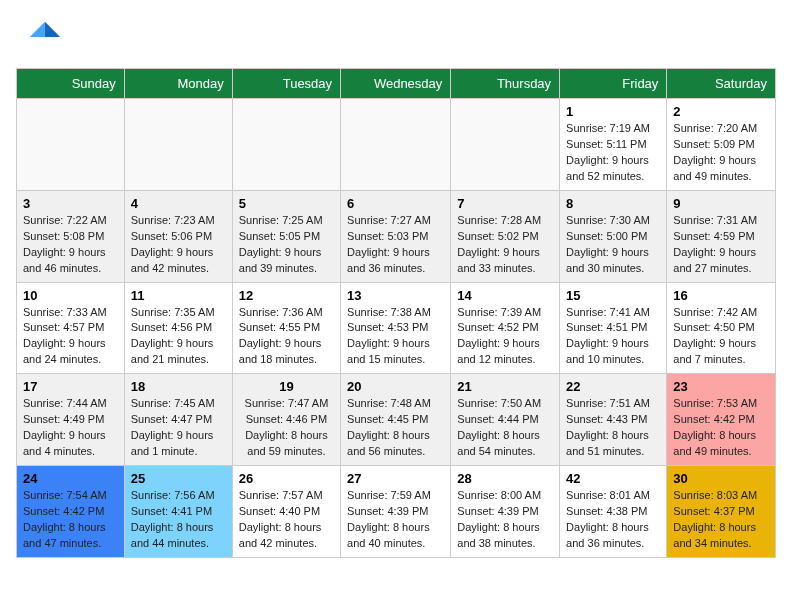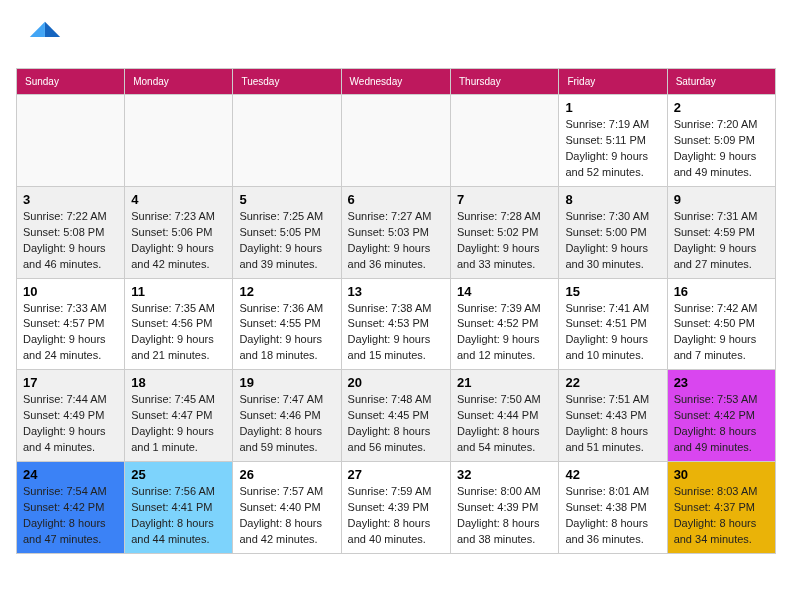--- a/index.html
+++ b/index.html
@@ -12,25 +12,25 @@
     
     .title-section { text-align: right; }
     .month-title { font-size: 36px; font-weight: normal; color: #1a1a1a; }
     .location { font-size: 16px; color: #555; }
     
     .calendar { padding: 0 16px 16px 16px; }
     
     .cal-table { width: 100%; border-collapse: collapse; }
     
     .cal-table th {
-      background-color: #be185d;
+      background-color: #15803d;
       color: white;
-      text-align: left;
+      text-align: right;
       padding: 7px 8px;
-      font-size: 10px;
+      font-size: 13px;
       font-weight: normal;
       border: 1px solid #ccc;
     }
     
     .cal-table td {
       vertical-align: top;
       padding: 5px 6px;
       border: 1px solid #ccc;
       font-size: 10.5px;
       width: 113px;
@@ -213,21 +213,21 @@
 Daylight: 9 hours
 and 4 minutes.</div>
           </td>
           <td style="background: rgb(240, 240, 240);">
             <span class="day-num">18</span>
             <div class="day-info">Sunrise: 7:45 AM
 Sunset: 4:47 PM
 Daylight: 9 hours
 and 1 minute.</div>
           </td>
-          <td style="background: rgb(240, 240, 240);">
+          <td style="background: rgb(240, 240, 240); text-align: center;">
             <span class="day-num">19</span>
             <div class="day-info">Sunrise: 7:47 AM
 Sunset: 4:46 PM
 Daylight: 8 hours
 and 59 minutes.</div>
           </td>
           <td style="background: rgb(240, 240, 240);">
             <span class="day-num">20</span>
             <div class="day-info">Sunrise: 7:48 AM
 Sunset: 4:45 PM
@@ -241,21 +241,21 @@
 Daylight: 8 hours
 and 54 minutes.</div>
           </td>
           <td style="background: rgb(240, 240, 240);">
             <span class="day-num">22</span>
             <div class="day-info">Sunrise: 7:51 AM
 Sunset: 4:43 PM
 Daylight: 8 hours
 and 51 minutes.</div>
           </td>
-          <td style="background: #d946ef; margin-left: 44px;">
+          <td style="background: #fca5a5; margin-left: 44px;">
             <span class="day-num">23</span>
             <div class="day-info">Sunrise: 7:53 AM
 Sunset: 4:42 PM
 Daylight: 8 hours
 and 49 minutes.</div>
           </td>
         </tr>
         <tr>
           <td style="background: #3b82f6;">
             <span class="day-num">24</span>
@@ -279,21 +279,21 @@
 and 42 minutes.</div>
           </td>
           <td style="background: rgb(255, 255, 255);">
             <span class="day-num">27</span>
             <div class="day-info">Sunrise: 7:59 AM
 Sunset: 4:39 PM
 Daylight: 8 hours
 and 40 minutes.</div>
           </td>
           <td style="background: rgb(255, 255, 255);">
-            <span class="day-num">32</span>
+            <span class="day-num">28</span>
             <div class="day-info">Sunrise: 8:00 AM
 Sunset: 4:39 PM
 Daylight: 8 hours
 and 38 minutes.</div>
           </td>
           <td style="background: rgb(255, 255, 255);">
             <span class="day-num">42</span>
             <div class="day-info">Sunrise: 8:01 AM
 Sunset: 4:38 PM
 Daylight: 8 hours

